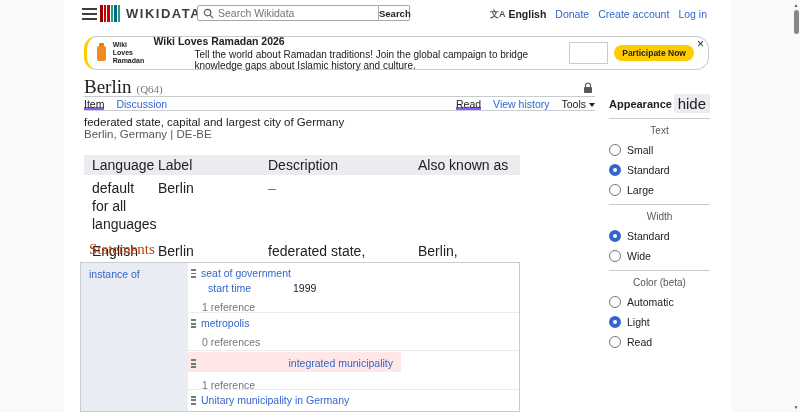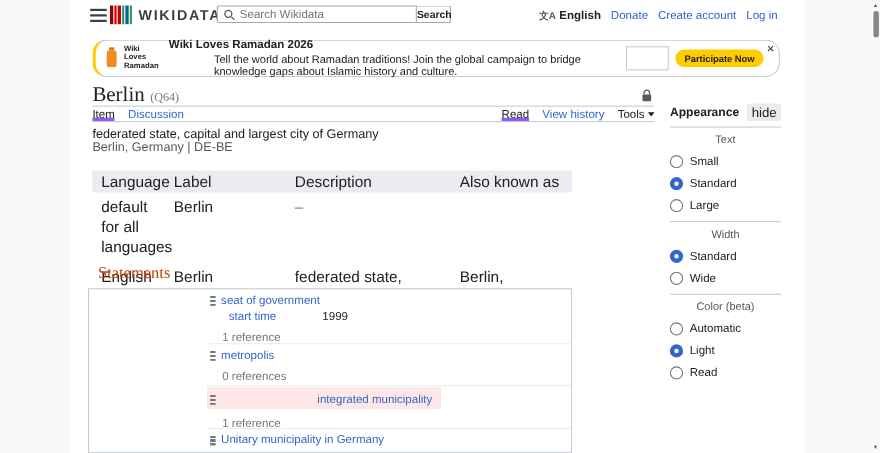--- a/index.html
+++ b/index.html
@@ -75,21 +75,21 @@
   .rank-icon { width:5px; height:9px; flex:0 0 5px; background:repeating-linear-gradient(to bottom,#72777d 0 2px,transparent 2px 3.5px); }
   .quals { display:flex; padding-left:20px; margin-top:3px; font-size:10.5px; }
   .qual-prop { width:85px; }
   .qual-val { color:#202122; }
   .refs { padding-left:14px; margin-top:7px; font-size:10.5px; color:#72777d; }
 
   
   .appearance { position:absolute; left:609px; top:94px; width:101px; font-size:10.5px;text-align:center; }
   .app-head { display:flex; align-items:center; justify-content:space-between; padding-bottom:5px; border-bottom:1px solid #c8ccd1; }
   .app-title { font-weight:bold; font-size:11px; color:#202122; }
-  .hide-btn { background:#eaecf0; border-radius:2px; font-size:12px; padding:1px 4px; color:#202122; cursor:pointer; }
+  .hide-btn { background:#eaecf0; border-radius:2px; font-size:15px; padding:1px 4px; color:#202122; cursor:pointer; }
   .app-section { padding-top:6px; }
   .app-section + .app-section { border-top:1px solid #c8ccd1; margin-top:7px; }
   .app-label { color:#54595d; font-size:10px; margin-bottom:5px; }
   .radio-row { display:flex; align-items:center; gap:6px; margin:8px 0; cursor:pointer; }
   .radio { width:12px; height:12px; flex:0 0 12px; border-radius:50%; background:#fff; border:1px solid #72777d; }
   .radio.sel { border:4px solid #3366cc; }
   .radio-label { color:#202122; font-size:10.5px; }
 
   
   .scrollbar { position:absolute; right:0; top:0; width:8px; height:412px; background:#f8f9fa; }
@@ -205,20 +205,23 @@
       <div>Berlin, Germany</div>
       <div>DE-BE</div>
     </td>
   </tr>
 </tbody>
   </table>
 
 <div class="stmt-heading">Statements</div>
 
 <div class="stmt-group">
+  <div class="prop-col">
+    <a class="blue">instance of</a>
+  </div>
   <div class="claims">
 
     <div class="claim" style="height:50px">
       <div class="main-snak">
         <span class="rank-icon"></span>
         <a class="blue">seat of government</a>
       </div>
       <div class="quals">
         <a class="blue qual-prop">start time</a>
         <span class="qual-val">1999</span>

